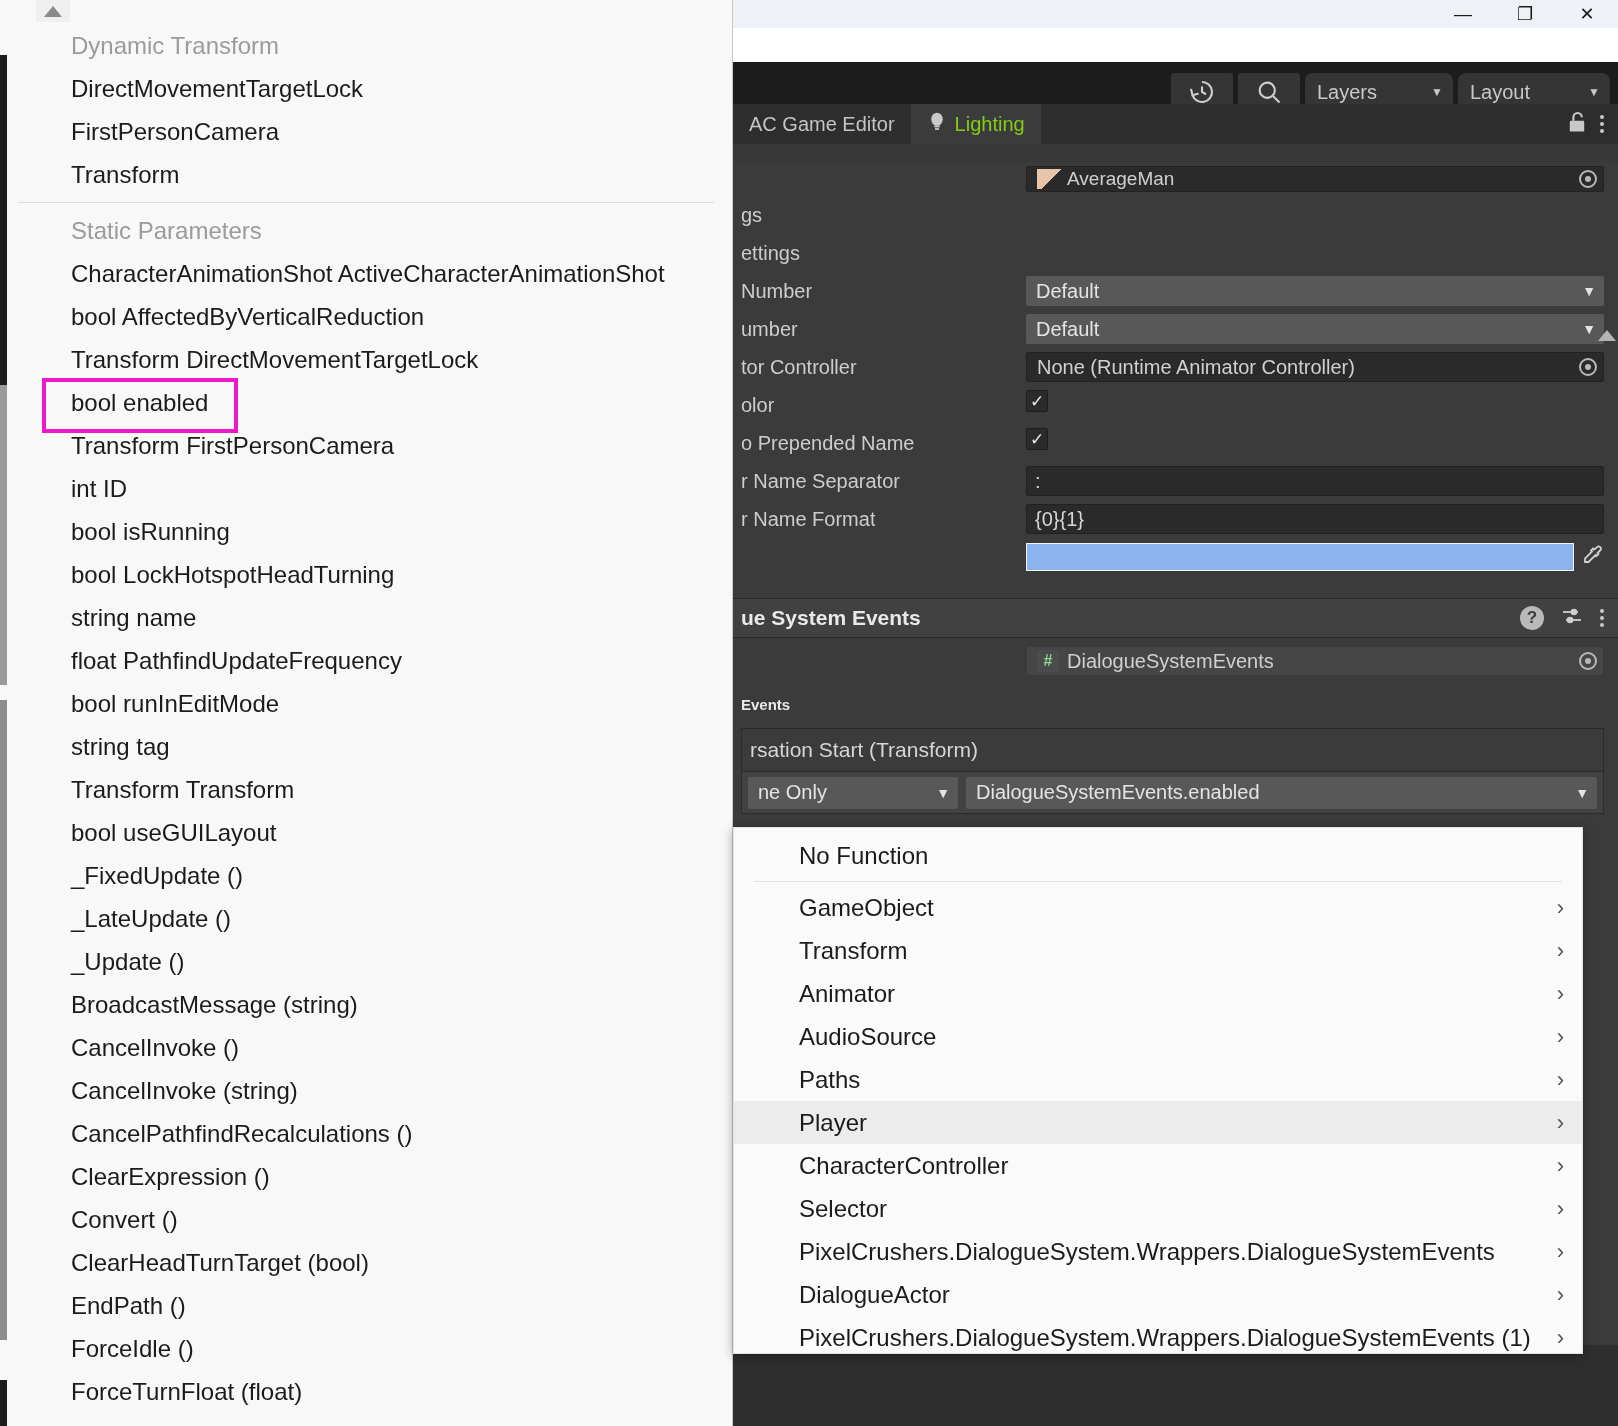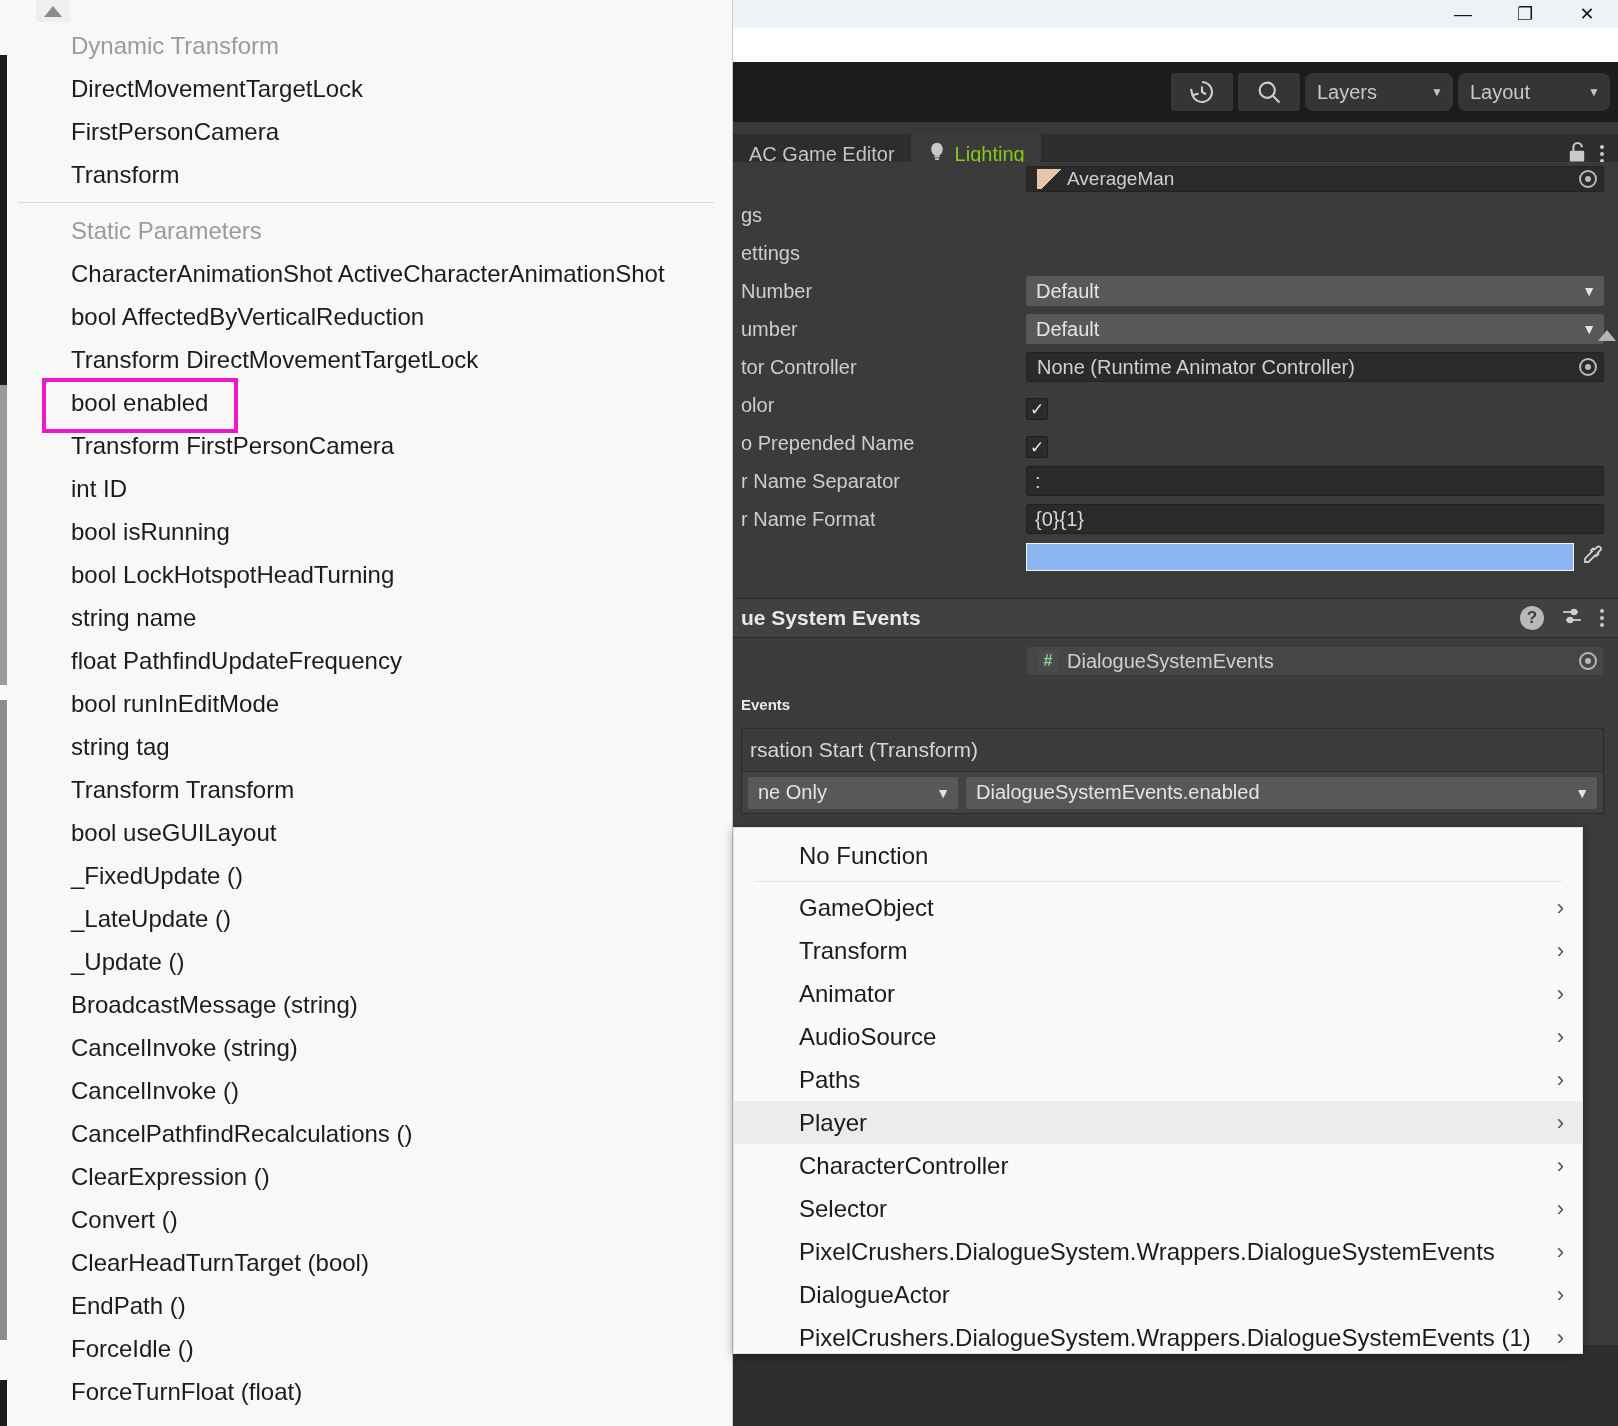--- a/index.html
+++ b/index.html
@@ -41,21 +41,21 @@
     display: flex; align-items: center; justify-content: center;
   }
   .tb-drop {
     height: 38px; background: #353535; border-radius: 8px;
     display: flex; align-items: center; justify-content: space-between;
     padding: 0 10px 0 12px; color: #c8c8c8; font-size: 20px;
   }
   .tb-drop .caret { margin-left: 14px; font-size: 12px; color: #c8c8c8; }
 
   .tab-bar {
-    position: absolute; left: 0; top: 134px; width: 885px; height: 40px;
+    position: absolute; left: 0; top: 104px; width: 885px; height: 40px;
     background: #2d2d2d;
     display: flex; align-items: center;
   }
   .tab {
     height: 40px; display: flex; align-items: center; gap: 8px;
     padding: 0 16px; color: #c4c4c4; font-size: 20px;
   }
   .tab.active { background: #3b3b3b; color: #84cc16; }
   .tab-right {
     margin-left: auto; display: flex; align-items: center; gap: 12px;
@@ -67,21 +67,21 @@
     background: #3b3b3b;
   }
   .row {
     display: flex; align-items: center; height: 38px; padding: 0 14px 0 8px;
   }
   .row .lbl {
     color: #cdcdcd; font-size: 20px; white-space: nowrap; overflow: hidden;
   }
   .field {
     margin-left: auto; width: 578px; height: 30px;
-    display: flex; align-items: flex-end;
+    display: flex; align-items: flex-start;
   }
   .f-dropdown {
     width: 100%; height: 30px; background: #585858; border-radius: 2px;
     display: flex; align-items: center; justify-content: space-between;
     padding: 0 8px 0 10px; color: #e4e4e4; font-size: 20px; gap: 26px;
   }
   .f-object {
     width: 100%; height: 30px; background: #2a2a2a; border: 1px solid #222;
     border-radius: 2px;
     display: flex; align-items: center; justify-content: space-between;
@@ -475,22 +475,22 @@
     <div class="pk-item">string name</div>
     <div class="pk-item">float PathfindUpdateFrequency</div>
     <div class="pk-item">bool runInEditMode</div>
     <div class="pk-item">string tag</div>
     <div class="pk-item">Transform Transform</div>
     <div class="pk-item">bool useGUILayout</div>
     <div class="pk-item">_FixedUpdate ()</div>
     <div class="pk-item">_LateUpdate ()</div>
     <div class="pk-item">_Update ()</div>
     <div class="pk-item">BroadcastMessage (string)</div>
+    <div class="pk-item">CancelInvoke ()</div>
     <div class="pk-item">CancelInvoke (string)</div>
-    <div class="pk-item">CancelInvoke ()</div>
     <div class="pk-item">CancelPathfindRecalculations ()</div>
     <div class="pk-item">ClearExpression ()</div>
     <div class="pk-item">Convert ()</div>
     <div class="pk-item">ClearHeadTurnTarget (bool)</div>
     <div class="pk-item">EndPath ()</div>
     <div class="pk-item">ForceIdle ()</div>
     <div class="pk-item">ForceTurnFloat (float)</div>
   </div>
 
   <div id="fn-menu">

